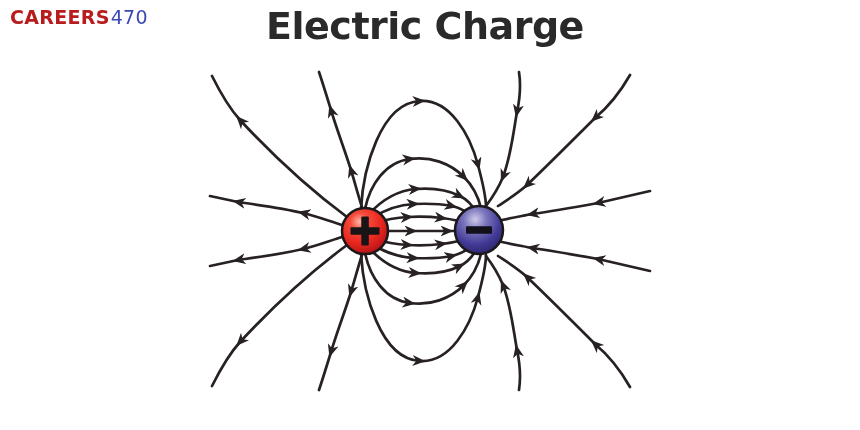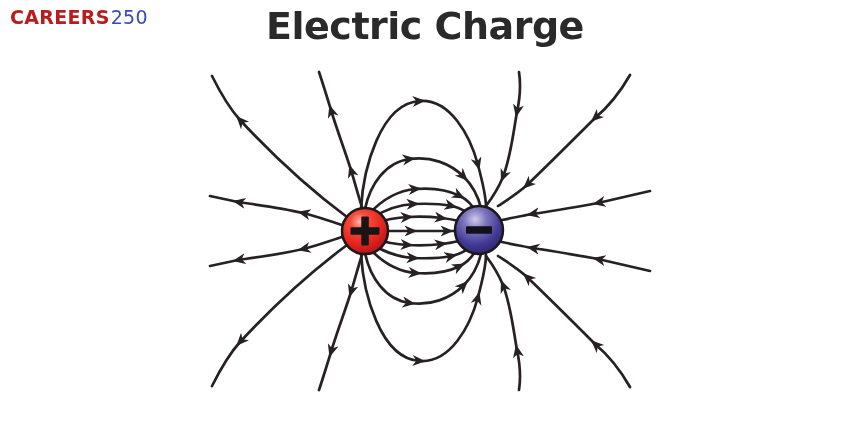--- a/index.html
+++ b/index.html
@@ -19,21 +19,21 @@
     position:absolute;top:4px;left:0;right:10px;margin:0;
     text-align:center;
     font-size:38px;font-weight:700;color:#2b2a2a;letter-spacing:-.5px;
   }
   .field-svg{position:absolute;left:0;top:0;}
 </style>
 </head>
 <body>
 
 <div class="logo">
-  <span class="brand">CAREERS</span><span class="suffix">250</span>
+  <span class="brand">CAREERS</span><span class="suffix">470</span>
 </div>
 
 <h1 class="title">Electric Charge</h1>
 
 <svg class="field-svg" width="860" height="430" viewBox="0 0 860 430" role="img" aria-label="electric-dipole-field-lines">
   <defs>
     <marker id="arw" markerUnits="userSpaceOnUse" markerWidth="15" markerHeight="13" refX="7.5" refY="5.5" orient="auto">
       <path d="M0,0 L13,5.5 L0,11 L3.8,5.5 Z" fill="#272123"></path>
     </marker>
     <radialGradient id="posGrad" cx="38%" cy="30%" r="78%">

